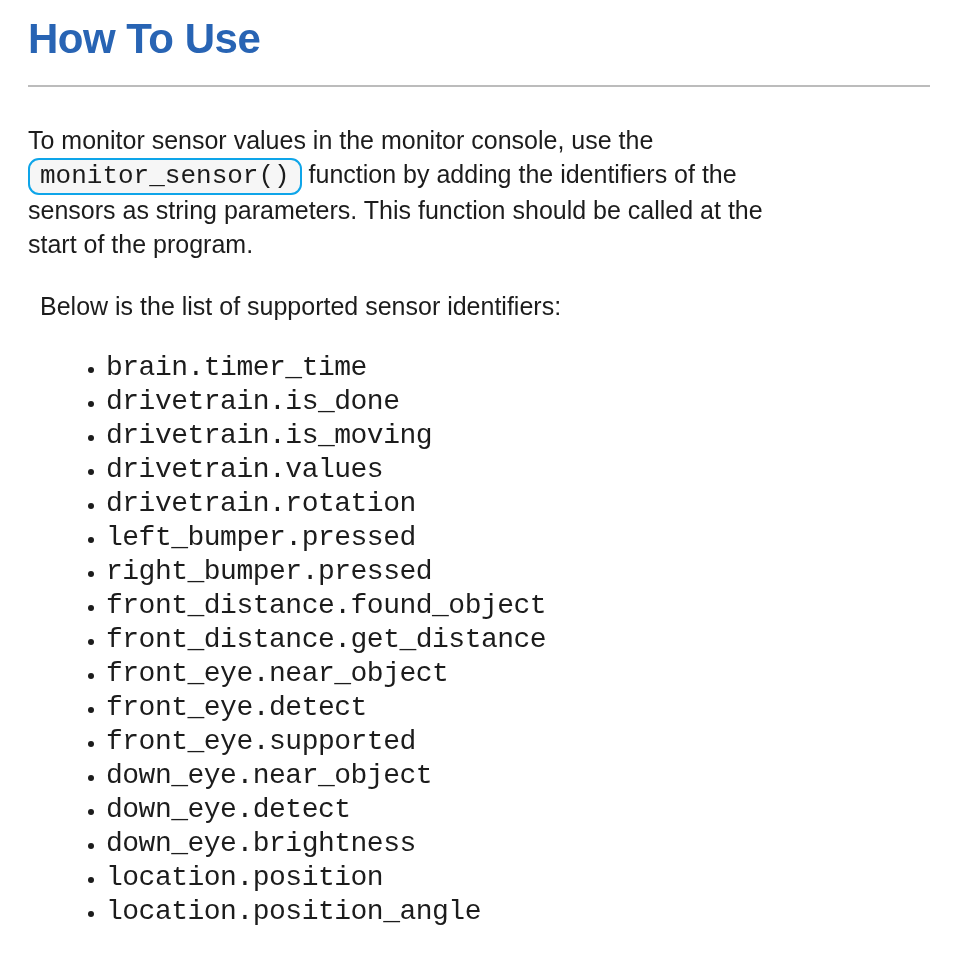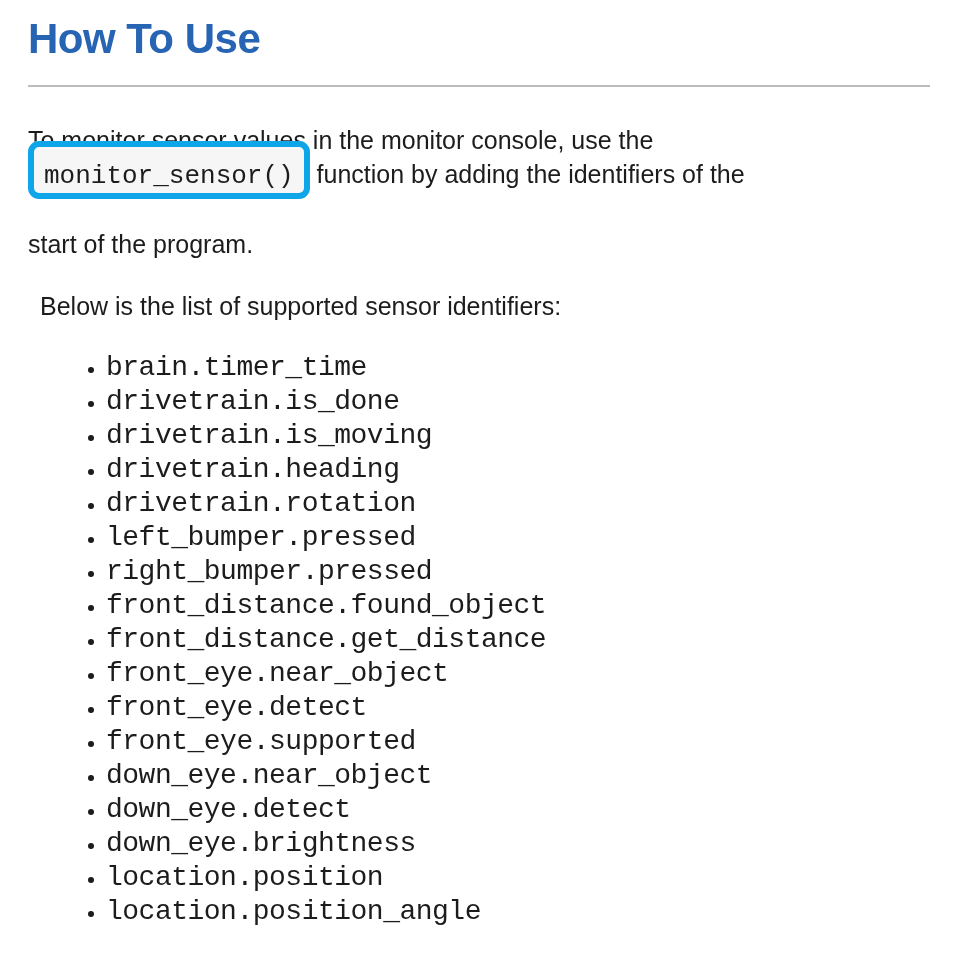--- a/index.html
+++ b/index.html
@@ -32,23 +32,23 @@
   p.intro {
     margin: 36px 0 15px 0;
     font-size: 25px;
     line-height: 34px;
     color: #1c1c1c;
   }
   code.inline-code {
     font-family: "Liberation Mono", monospace;
     font-size: 26px;
     background: #f6f6f6;
-    border: 6px solid #0ea5e9;
+    border: 2px solid #0ea5e9;
     border-radius: 11px;
-    padding: 14px 10px 2px 10px;
+    padding: 1px 10px 2px 10px;
     white-space: nowrap;
     color: #1c1c1c;
   }
   p.list-intro {
     margin: 28px 0 0 12px;
     font-size: 25px;
     line-height: 34px;
     color: #1c1c1c;
   }
   ul.sensor-list {
@@ -70,33 +70,33 @@
 </style>
 </head>
 <body>
 
 <main>
 
   <h1 class="page-title">How To Use</h1>
 
   <hr class="divider">
 
-  <p class="intro"><span>To monitor sensor values in the monitor console, use the</span><br><code class="inline-code">monitor_sensor()</code><span> function by adding the identifiers of the</span><br><br><span>start of the program.</span></p>
+  <p class="intro"><span>To monitor sensor values in the monitor console, use the</span><br><code class="inline-code">monitor_sensor()</code><span> function by adding the identifiers of the</span><br><span>sensors as string parameters. This function should be called at the</span><br><span>start of the program.</span></p>
 
   <p class="list-intro">Below is the list of supported sensor identifiers:</p>
 
   <ul class="sensor-list">
 
       <li>brain.timer_time</li>
 
       <li>drivetrain.is_done</li>
 
       <li>drivetrain.is_moving</li>
 
-      <li>drivetrain.heading</li>
+      <li>drivetrain.values</li>
 
       <li>drivetrain.rotation</li>
 
       <li>left_bumper.pressed</li>
 
       <li>right_bumper.pressed</li>
 
       <li>front_distance.found_object</li>
 
       <li>front_distance.get_distance</li>

